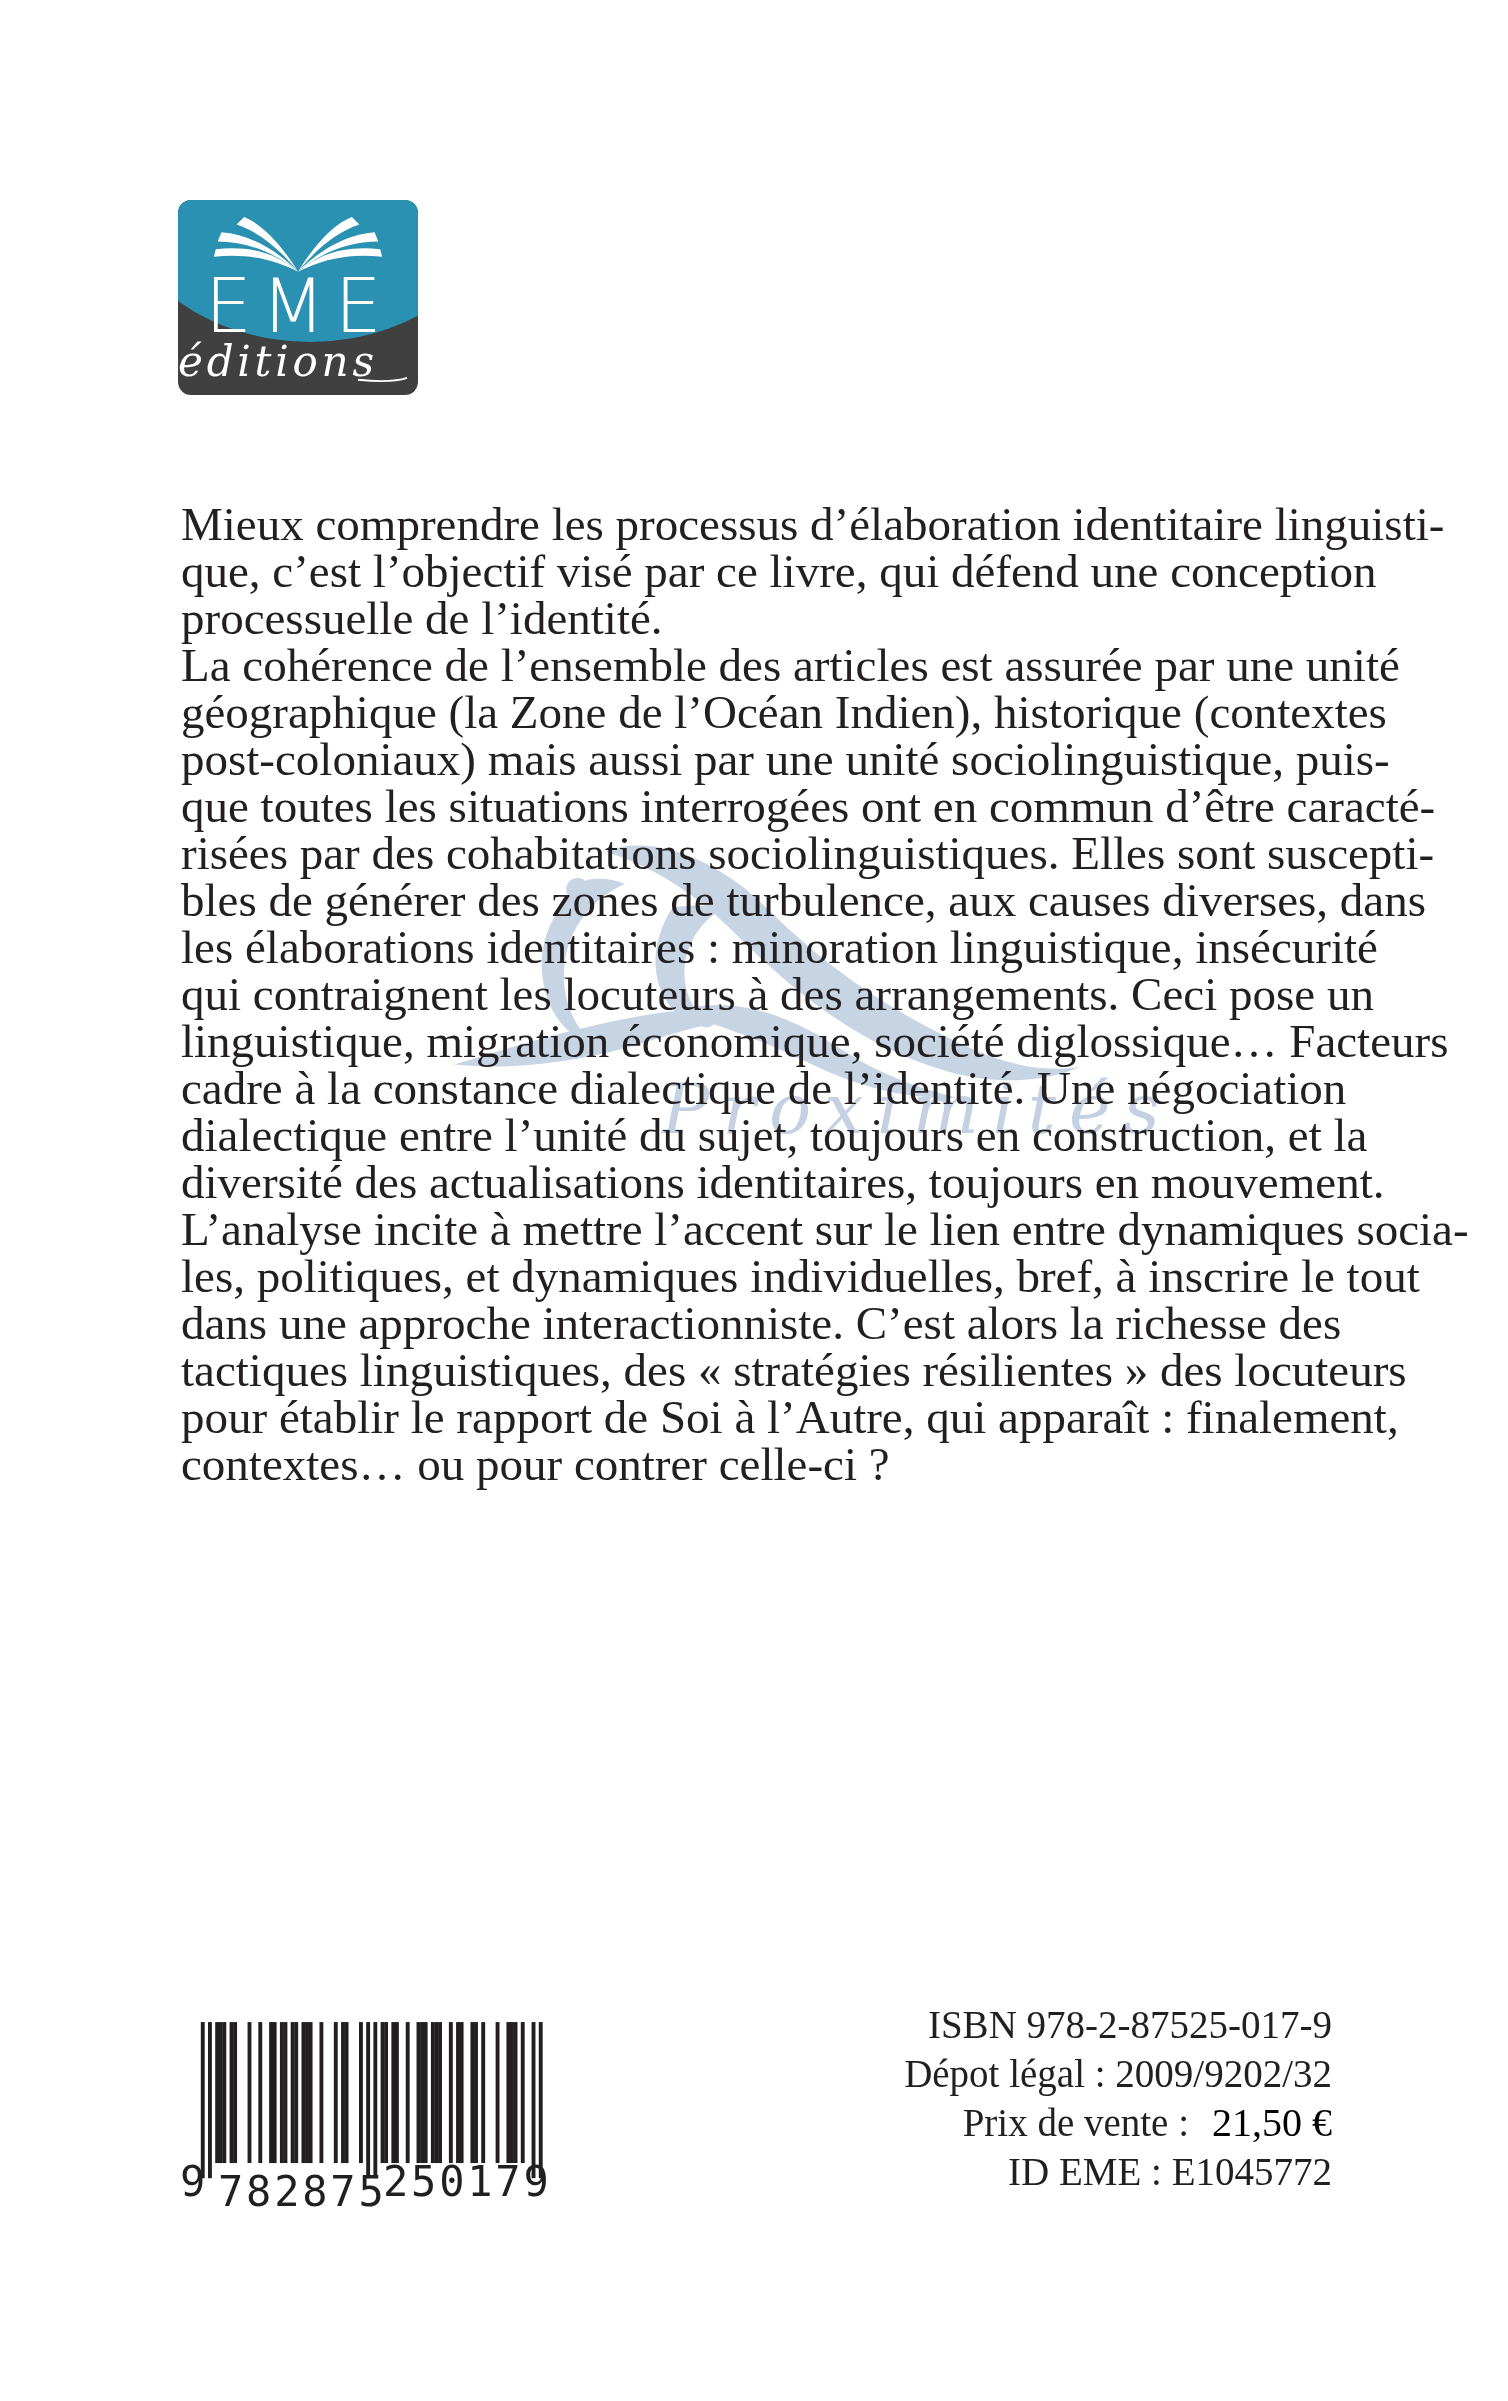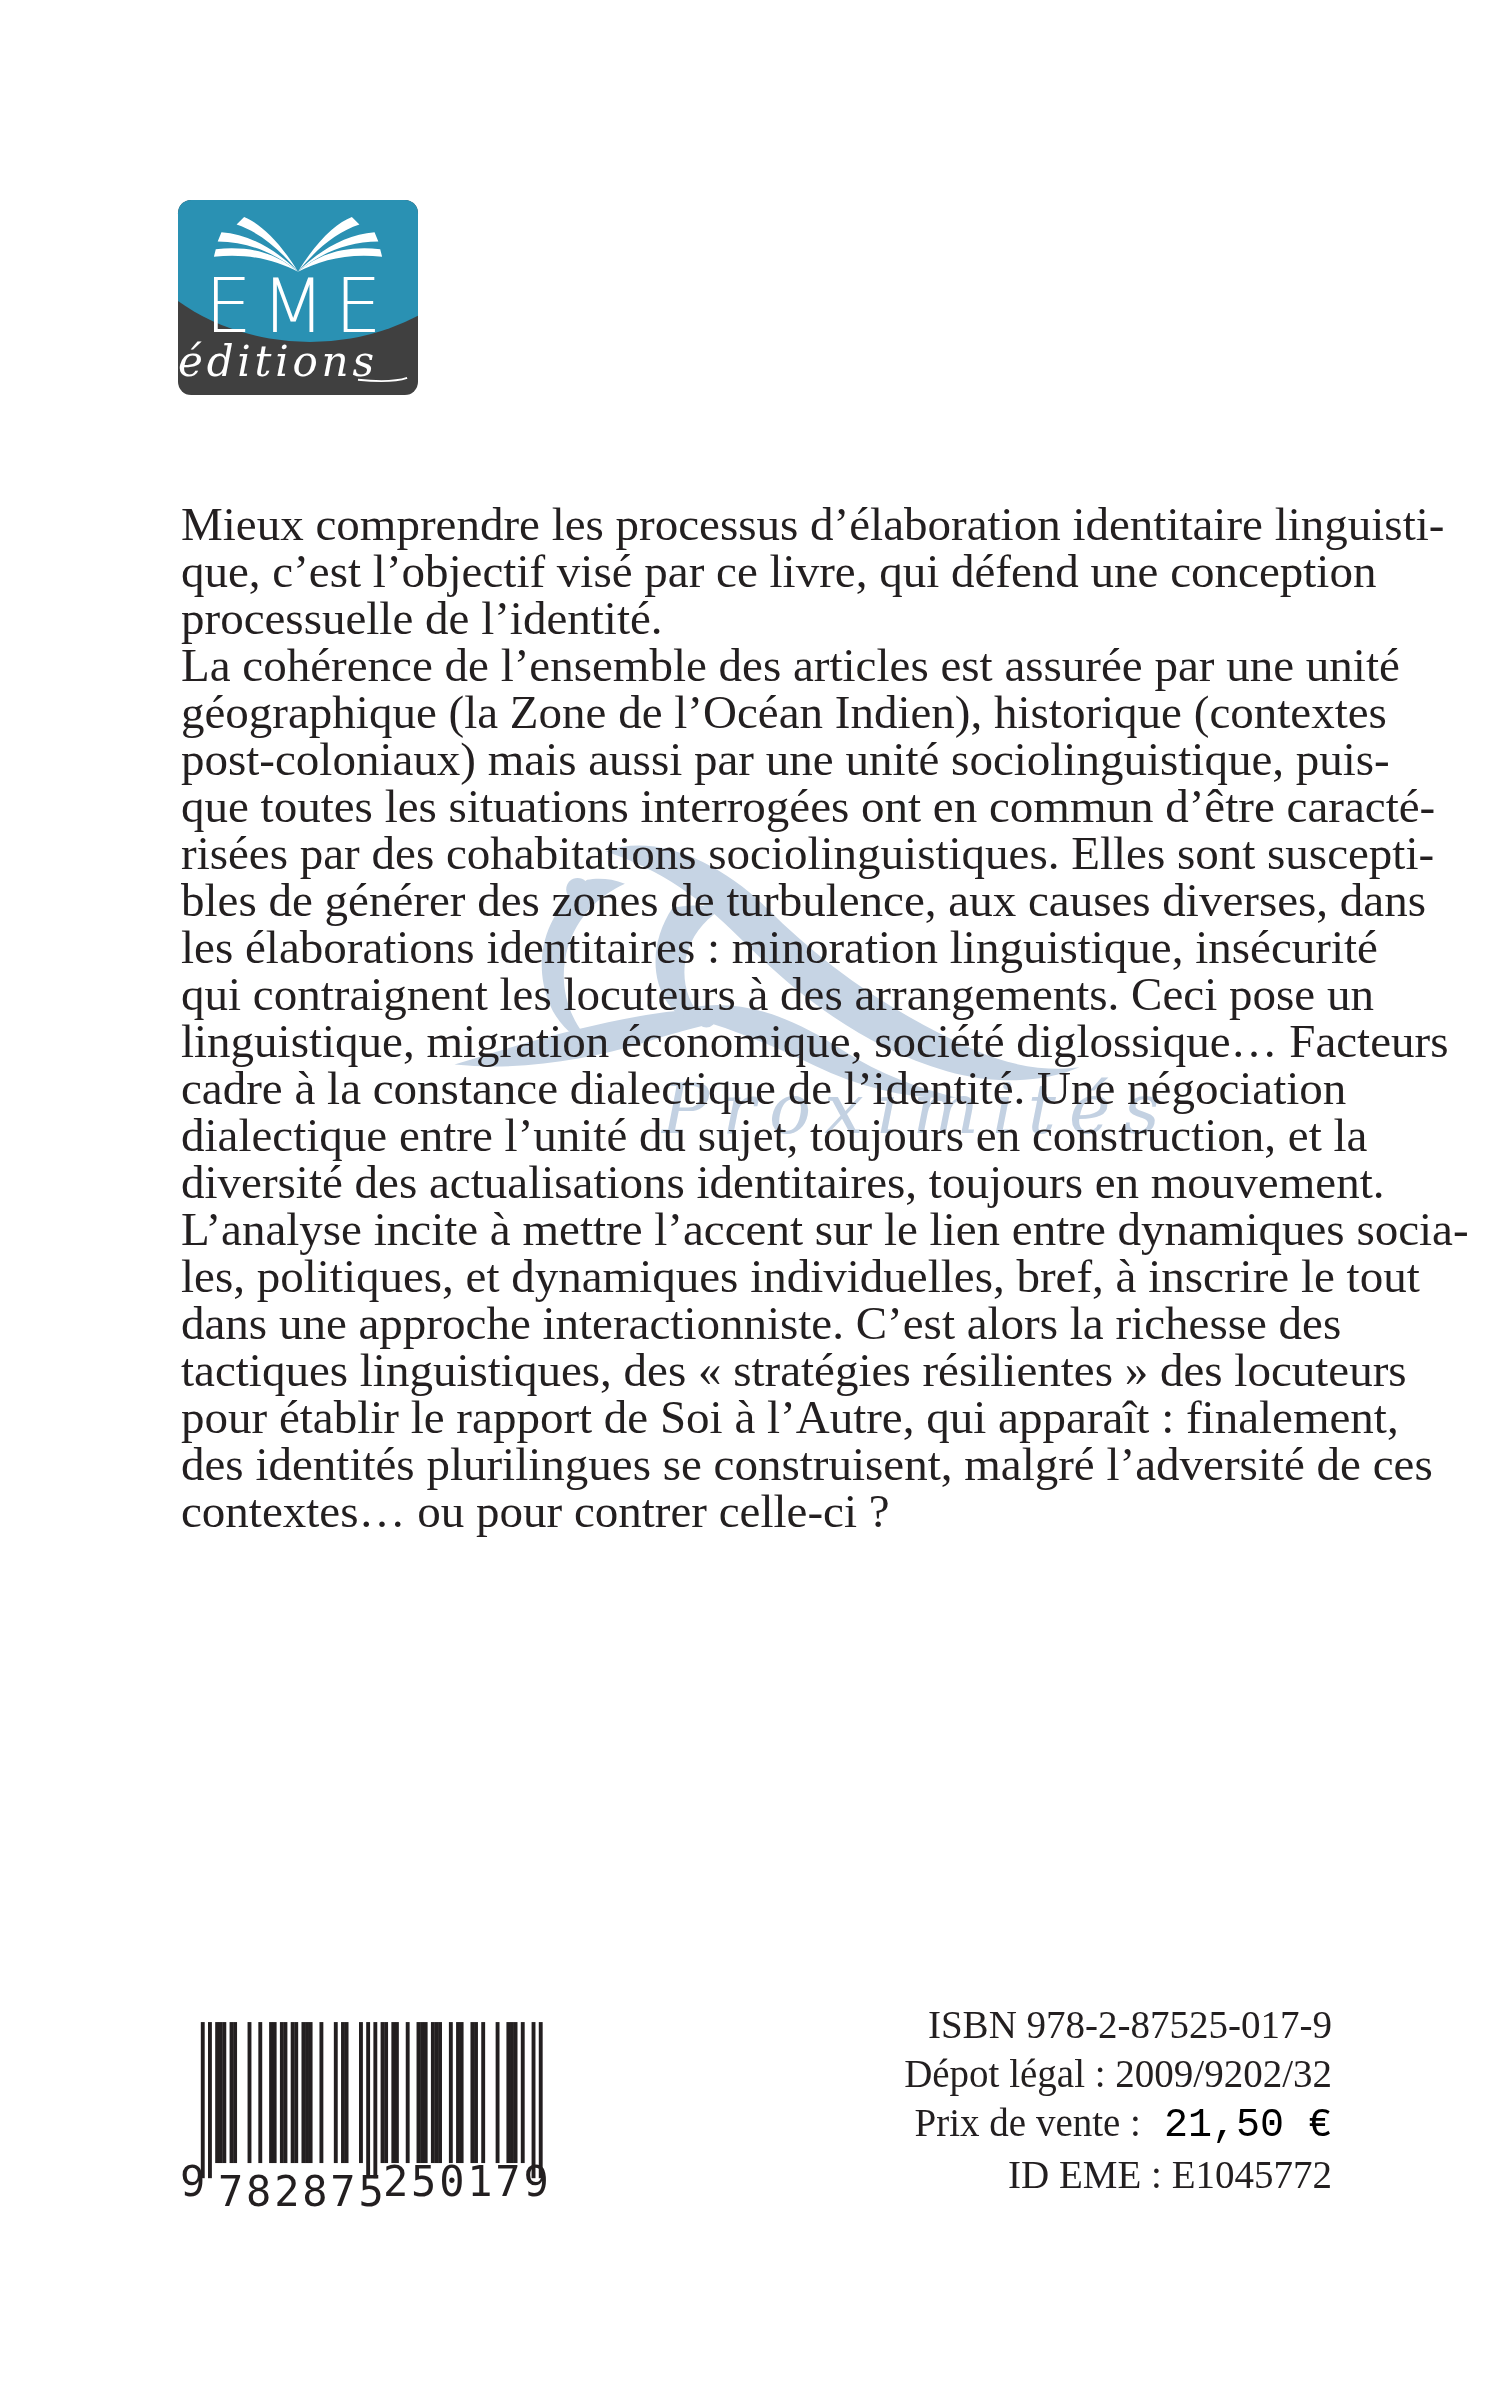--- a/index.html
+++ b/index.html
@@ -39,21 +39,21 @@
   .barcode-digits { position: absolute; left: 180px; top: 2161px; width: 360px; font-family: "DejaVu Sans Mono", "Liberation Mono", monospace;
                     font-size: 42px; line-height: 42px; color: #231f20; letter-spacing: 2.8px; }
   .bd-first { position: absolute; left: 0; top: 0; }
   .bd-left { position: absolute; left: 38px; top: 10px; }
   .bd-right { position: absolute; left: 203px; top: 0; }
 
   
   .info { position: absolute; right: 176px; top: 2000px; text-align: right;
           font-family: "Liberation Serif", "DejaVu Serif", serif; font-size: 39px; line-height: 49px; color: #231f20; }
   .info .row { display: block; white-space: nowrap; }
-  .info .price { font-family: Liberation Mono, monospace; color: #000; font-size: 40px; margin-left: 23px; }
+  .info .price { font-family: Liberation Serif, serif; color: #000; font-size: 40px; margin-left: 23px; }
 </style>
 </head>
 <body>
 
 <div class="logo">
   <div class="upper"></div>
   <svg class="book" viewBox="0 0 182 64">
     <g fill="#ffffff">
       <path d="M91 62 C70 40 40 22 10 20 L6 30 C40 30 70 44 91 62 Z"></path>
       <path d="M91 62 C70 44 44 34 4 38 L2 46 C40 42 68 50 91 62 Z"></path>
@@ -108,21 +108,20 @@
   <span class="line">qui contraignent les locuteurs à des arrangements. Ceci pose un</span>
   <span class="line">linguistique, migration économique, société diglossique… Facteurs</span>
   <span class="line">cadre à la constance dialectique de l’identité. Une négociation</span>
   <span class="line">dialectique entre l’unité du sujet, toujours en construction, et la</span>
   <span class="line">diversité des actualisations identitaires, toujours en mouvement.</span>
   <span class="line">L’analyse incite à mettre l’accent sur le lien entre dynamiques socia-</span>
   <span class="line">les, politiques, et dynamiques individuelles, bref, à inscrire le tout</span>
   <span class="line">dans une approche interactionniste. C’est alors la richesse des</span>
   <span class="line">tactiques linguistiques, des « stratégies résilientes » des locuteurs</span>
   <span class="line">pour établir le rapport de Soi à l’Autre, qui apparaît : finalement,</span>
-  <span class="line">des identités plurilingues se construisent, malgré l’adversité de ces</span>
   <span class="line last">contextes… ou pour contrer celle-ci ?</span>
 </div>
 
 <div class="barcode">
   <svg width="369" height="161" viewBox="0 0 390 170">
     <g fill="#231f20" id="bars">
         <rect x="22.00" y="0" width="4.10" height="165"></rect>
         <rect x="29.60" y="0" width="4.10" height="165"></rect>
         <rect x="37.20" y="0" width="4.10" height="149"></rect>
         <rect x="41.00" y="0" width="4.10" height="149"></rect>

